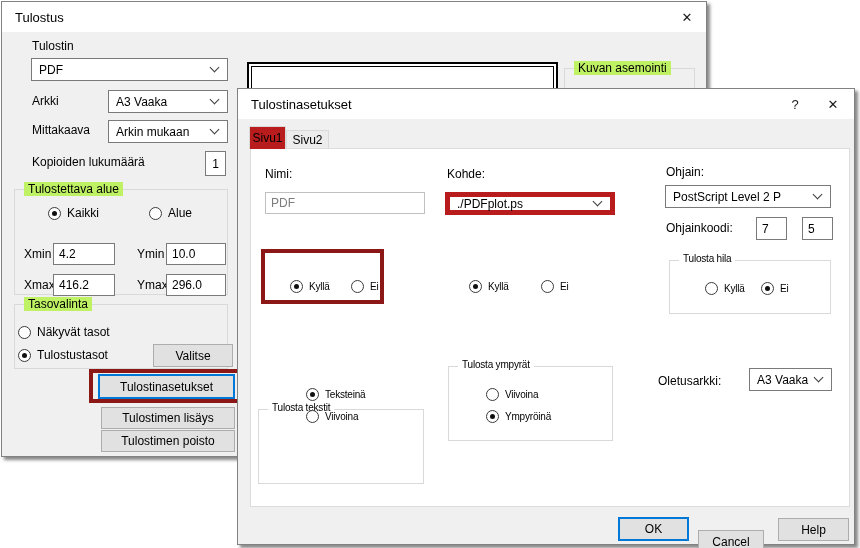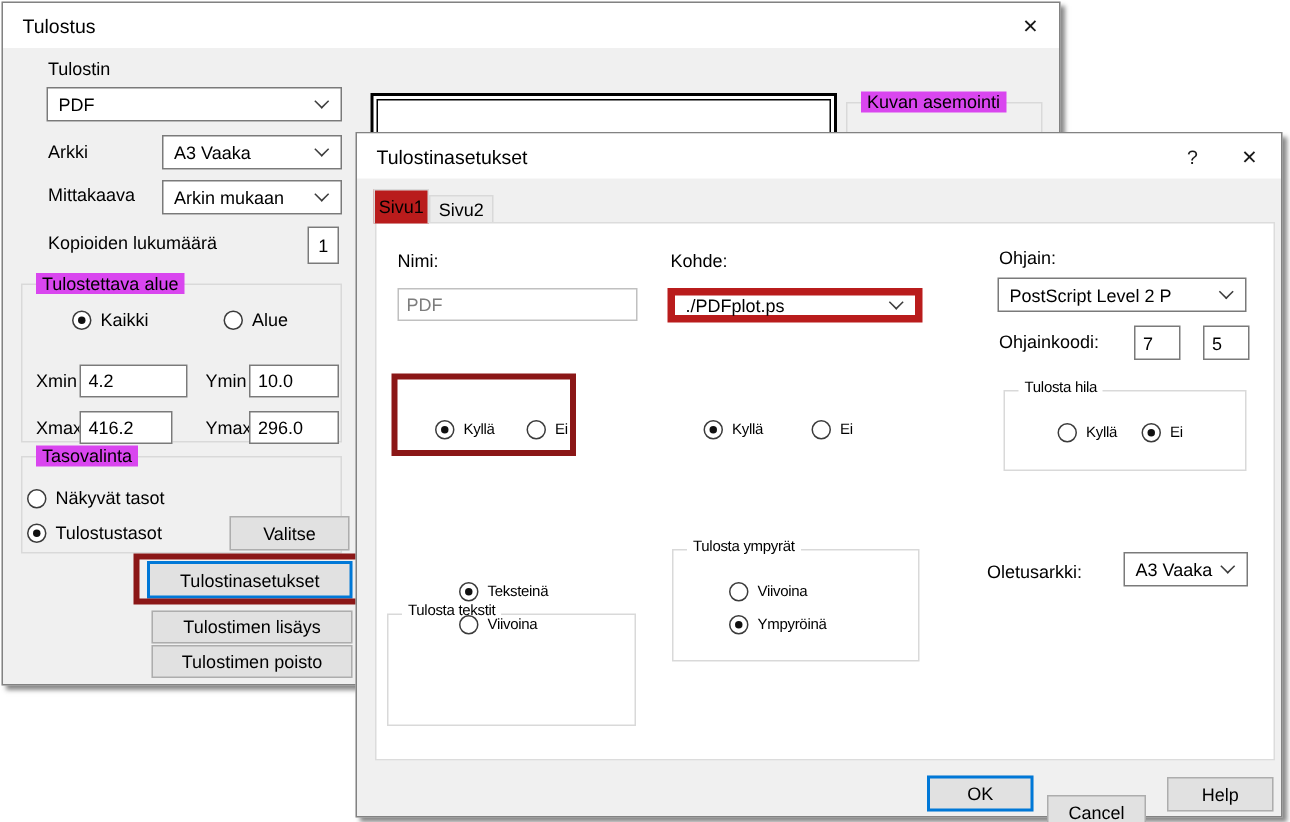--- a/index.html
+++ b/index.html
@@ -15,21 +15,21 @@
   .combo { position:absolute; height:23px; background:#fff; border:1px solid #7a7a7a; display:flex; align-items:center; }
   .combo .ctext { flex:1; padding-left:7px; white-space:nowrap; overflow:hidden; }
   .combo.focus { border:5px solid #b91c1c; }
   .chev { width:7px; height:7px; border-right:1.4px solid #3c3c3c; border-bottom:1.4px solid #3c3c3c; transform:rotate(45deg); margin:-4px 9px 0 4px; flex:none; }
 
   .tinput { position:absolute; height:22px; background:#fff; border:1px solid #7a7a7a; font-family:"Liberation Sans", sans-serif; font-size:12px; padding:0 0 0 5px; color:#000; }
   .tinput.center { text-align:center; padding:0; }
   .tinput:disabled, .tinput.dis { background:#fff; border:1px solid #c0c0c0; color:#7d7d7d; }
 
   .groupbox { position:absolute; border:1px solid #d9d9d9; }
-  .groupbox .glabel { position:absolute; top:-8px; left:9px; background:#d946ef; padding:0 4px; white-space:nowrap; }
+  .groupbox .glabel { position:absolute; top:-8px; left:9px; background:#bef264; padding:0 4px; white-space:nowrap; }
   .on-white .glabel { background:#ffffff; }
 
   .btn { position:absolute; background:#e1e1e1; border:1px solid #adadad; display:flex; align-items:center; justify-content:center; font-size:12px; }
   .btn.focus { border:2px solid #0078d7; }
 
   .radio-row { position:absolute; display:flex; align-items:center; gap:6px; white-space:nowrap; }
   .radio { width:13px; height:13px; flex:none; border:1px solid #3b3b3b; border-radius:50%; background:#fff; position:relative; }
   .radio.checked::after { content:""; position:absolute; left:3px; top:3px; width:5px; height:5px; border-radius:50%; background:#101010; }
 
   .small { font-size:10px; letter-spacing:-0.2px; }
@@ -79,21 +79,21 @@
   </div>
   <div class="radio-row" style="left:46px; top:204px;">
     <span class="radio checked"></span>
     <span>Kaikki</span>
   </div>
   <div class="radio-row" style="left:147px; top:204px;">
     <span class="radio"></span>
     <span>Alue</span>
   </div>
   <span class="lbl" style="left:22px; top:245px;">Xmin</span>
-  <input class="tinput" style="left: 51px; top: 241px; width: 72px;" value="4.2">
+  <input class="tinput" style="left: 51px; top: 241px; width: 62px;" value="4.2">
   <span class="lbl" style="left:135px; top:245px;">Ymin</span>
   <input class="tinput" style="left: 164px; top: 241px; width: 60px;" value="10.0">
   <span class="lbl" style="left:22px; top:276px;">Xmax</span>
   <input class="tinput" style="left: 51px; top: 272px; width: 62px;" value="416.2">
   <span class="lbl" style="left:135px; top:276px;">Ymax</span>
   <input class="tinput" style="left: 164px; top: 272px; width: 60px;" value="296.0">
 
   <div class="groupbox" style="left:12px; top:302px; width:214px; height:65px;">
     <span class="glabel">Tasovalinta</span>
   </div>

